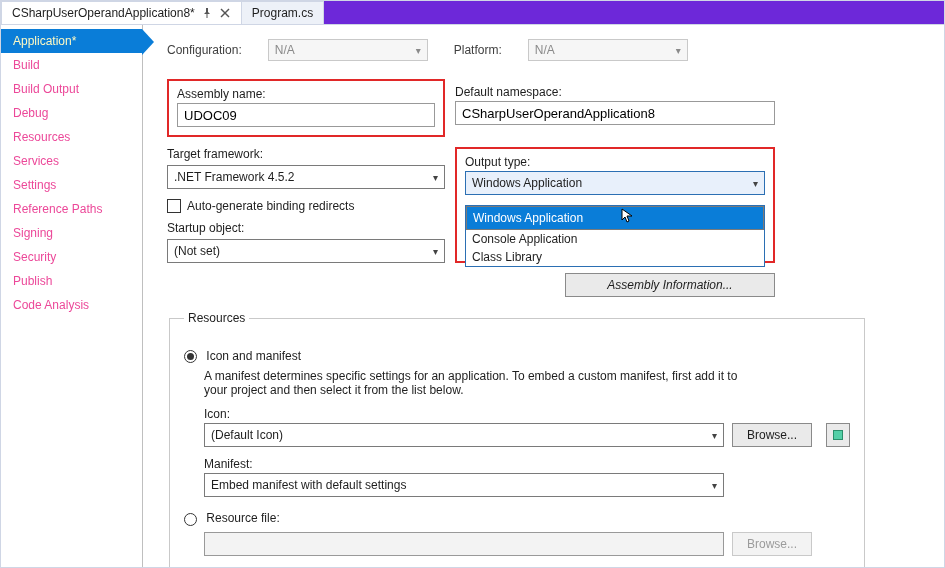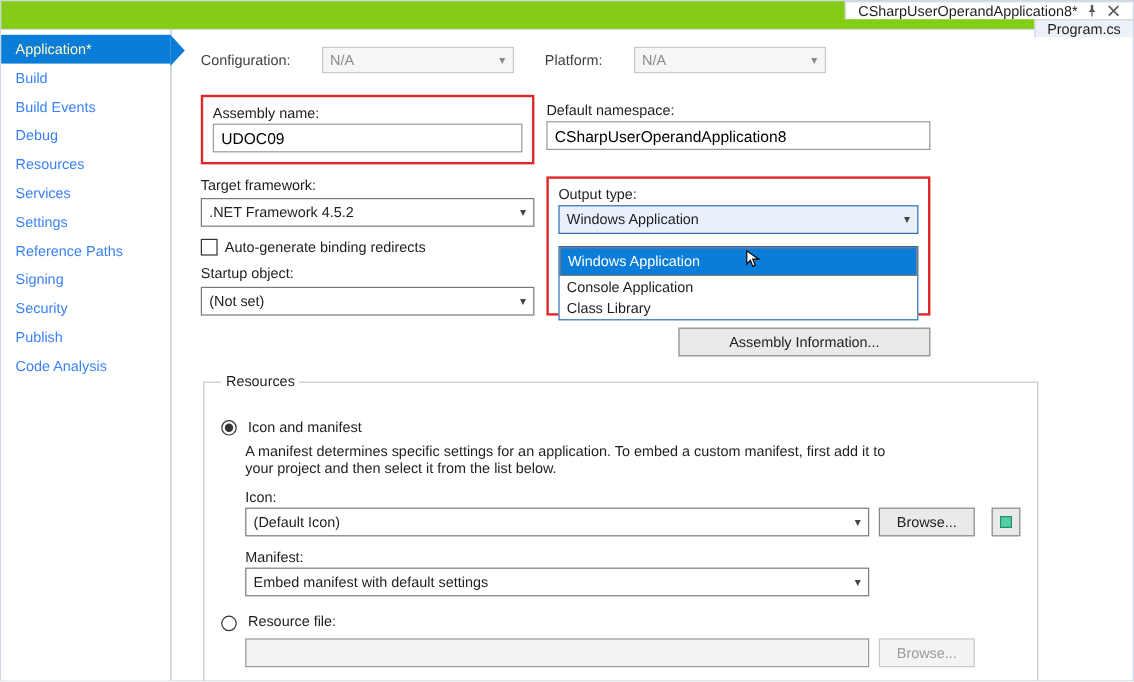--- a/index.html
+++ b/index.html
@@ -1,26 +1,26 @@
 <!DOCTYPE html>
 <html><head>
 <meta charset="utf-8">
 <style>
   * { box-sizing: border-box; font-family: "Segoe UI", Tahoma, sans-serif; }
   body { margin:0; background:#fff; font-size:12px; color:#1e1e1e; }
   .root { width:945px; height:568px; border:1px solid #cfd6e5; display:flex; flex-direction:column; background:#fff;}
-  .tabstrip { height:24px; background:#84cc16; display:flex; align-items:flex-end; border-bottom:1px solid #cfd6e5;flex-direction:column;}
+  .tabstrip { height:24px; background:#6d28d9; display:flex; align-items:center; border-bottom:1px solid #cfd6e5;}
   .tab { height:23px; padding:0 10px; display:flex; align-items:center; gap:6px; background:#fff; border:1px solid #cfd6e5; border-bottom:none; margin-right:-1px;}
   .tab.active { background:#fff; }
   .tab.inactive { background:#edf1f8; }
   .tab .pin, .tab .close { width:12px; height:12px; display:flex; align-items:center; justify-content:center; color:#555; }
   .tab .close svg line { stroke:#555; stroke-width:1.4; }
   .body { flex:1; display:flex; min-height:0; }
   .sidebar { width:142px; background:#fff; border-right:1px solid #bfbfbf; padding-top:4px;}
-  .side-item { padding:5px 12px; cursor:default; color:#3b82f6; }
+  .side-item { padding:5px 12px; cursor:default; color:#ec4899; }
   .side-item.active { background:#0a7dd8; color:#fef9c3; position:relative;}
   .side-item.active::after{
     content:""; position:absolute; right:-12px; top:0; width:0;height:0;
     border-top:13px solid transparent; border-bottom:13px solid transparent; border-left:12px solid #0a7dd8;
   }
   .content { flex:1; padding:14px 10px 10px 24px; overflow:auto; position:relative;}
   .cfgrow { display:flex; align-items:center; gap:26px; margin-bottom:18px; color:#8a8a8a;}
   .cfgrow label{ color:#404040;}
   .cfg-select{ width:160px; height:22px; border:1px solid #c9c9c9; background:#f6f6f6; color:#8a8a8a; padding:0 6px; display:flex; align-items:center; justify-content:space-between;}
   .cfg-select .chev{color:#8a8a8a;}
@@ -76,21 +76,21 @@
     <div class="tab inactive">
       <span>Program.cs</span>
     </div>
   </div>
 
   <div class="body">
 
     <div class="sidebar">
       <div class="side-item active"><span>Application*</span></div>
       <div class="side-item"><span>Build</span></div>
-      <div class="side-item"><span>Build Events</span></div>
+      <div class="side-item"><span>Build Output</span></div>
       <div class="side-item"><span>Debug</span></div>
       <div class="side-item"><span>Resources</span></div>
       <div class="side-item"><span>Services</span></div>
       <div class="side-item"><span>Settings</span></div>
       <div class="side-item"><span>Reference Paths</span></div>
       <div class="side-item"><span>Signing</span></div>
       <div class="side-item"><span>Security</span></div>
       <div class="side-item"><span>Publish</span></div>
       <div class="side-item"><span>Code Analysis</span></div>
     </div>
@@ -153,21 +153,21 @@
             <div class="opt"><span>Class Library</span></div>
           </div>
           <div class="cursor">
             <svg viewBox="0 0 16 16">
                 <path d="M1 1 L1 12 L4 9 L6 14 L8 13 L6 8 L11 8 Z" fill="#fff" stroke="#000" stroke-width="1"></path>
               </svg>
           </div>
         </div>
       </div>
 
-      <div style="display:flex; width:608px; justify-content:flex-end; margin-top:10px;">
+      <div style="display:flex; width:608px; justify-content:flex-end; margin-top:10px;font-style:italic;">
         <div class="btn" style="width:210px; justify-content:center;">
           <span>Assembly Information...</span>
         </div>
       </div>
 
       <fieldset class="res">
         <legend>Resources</legend>
 
         <div class="mt14">
           <span class="radio checked"></span>

